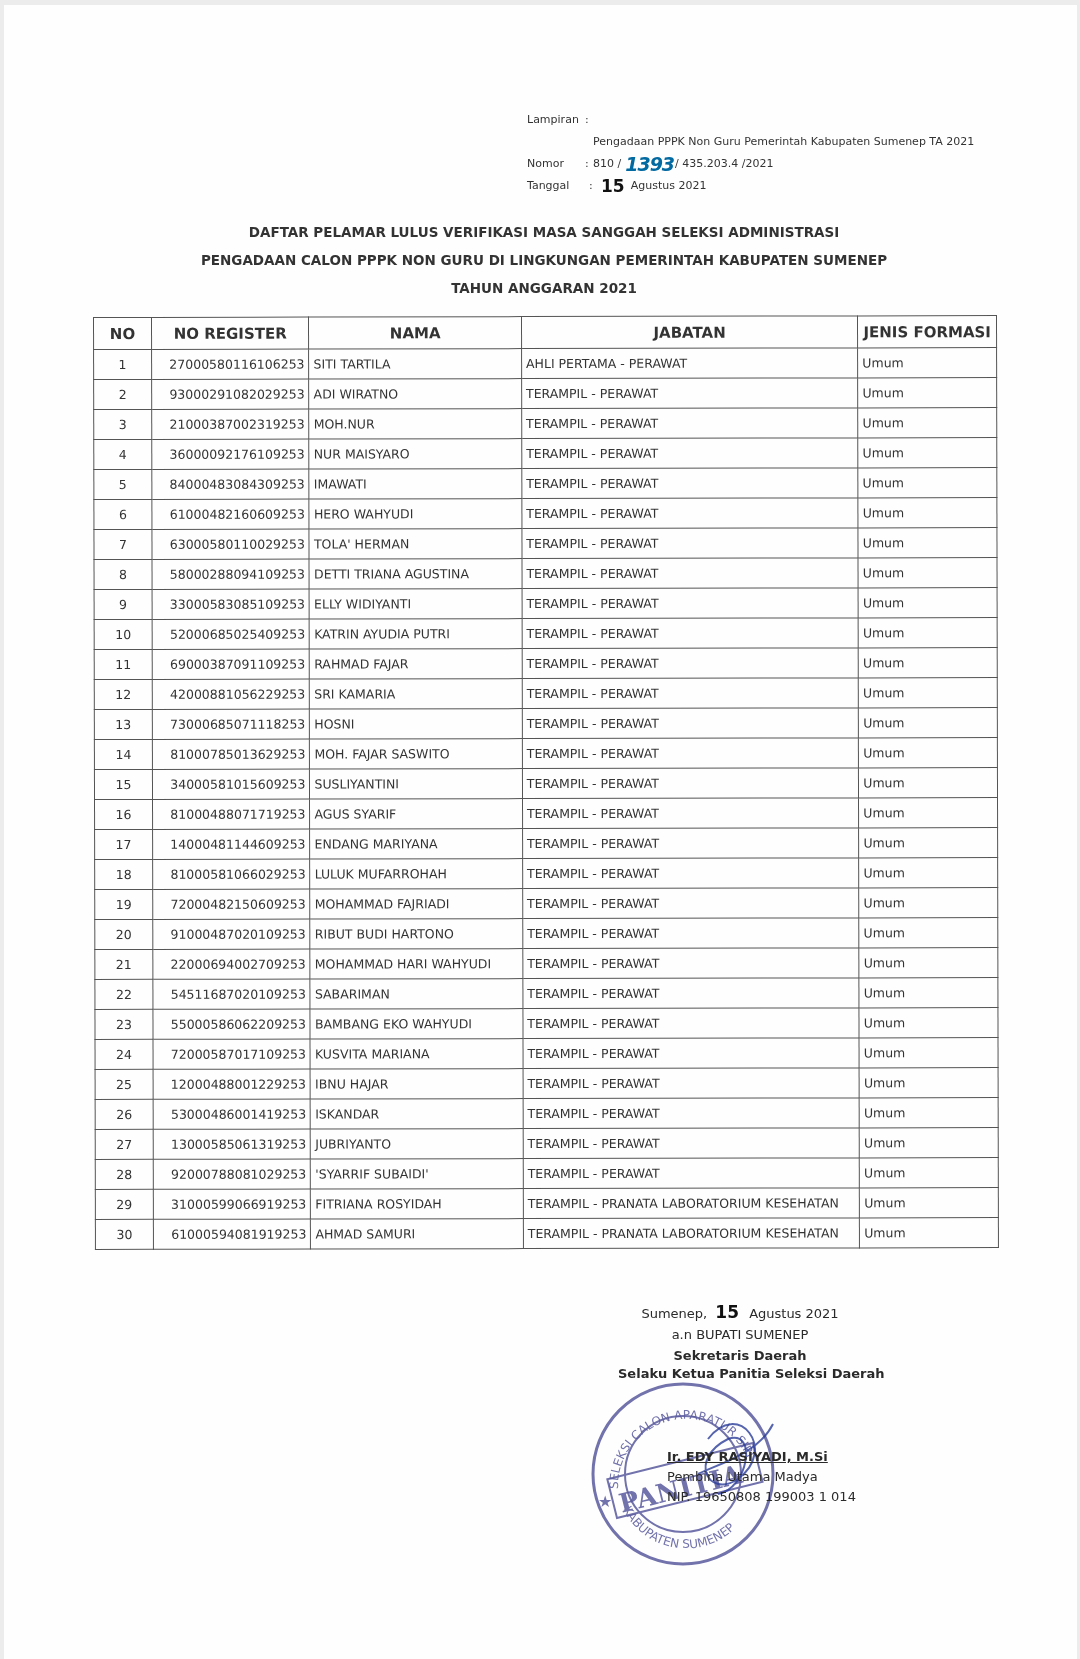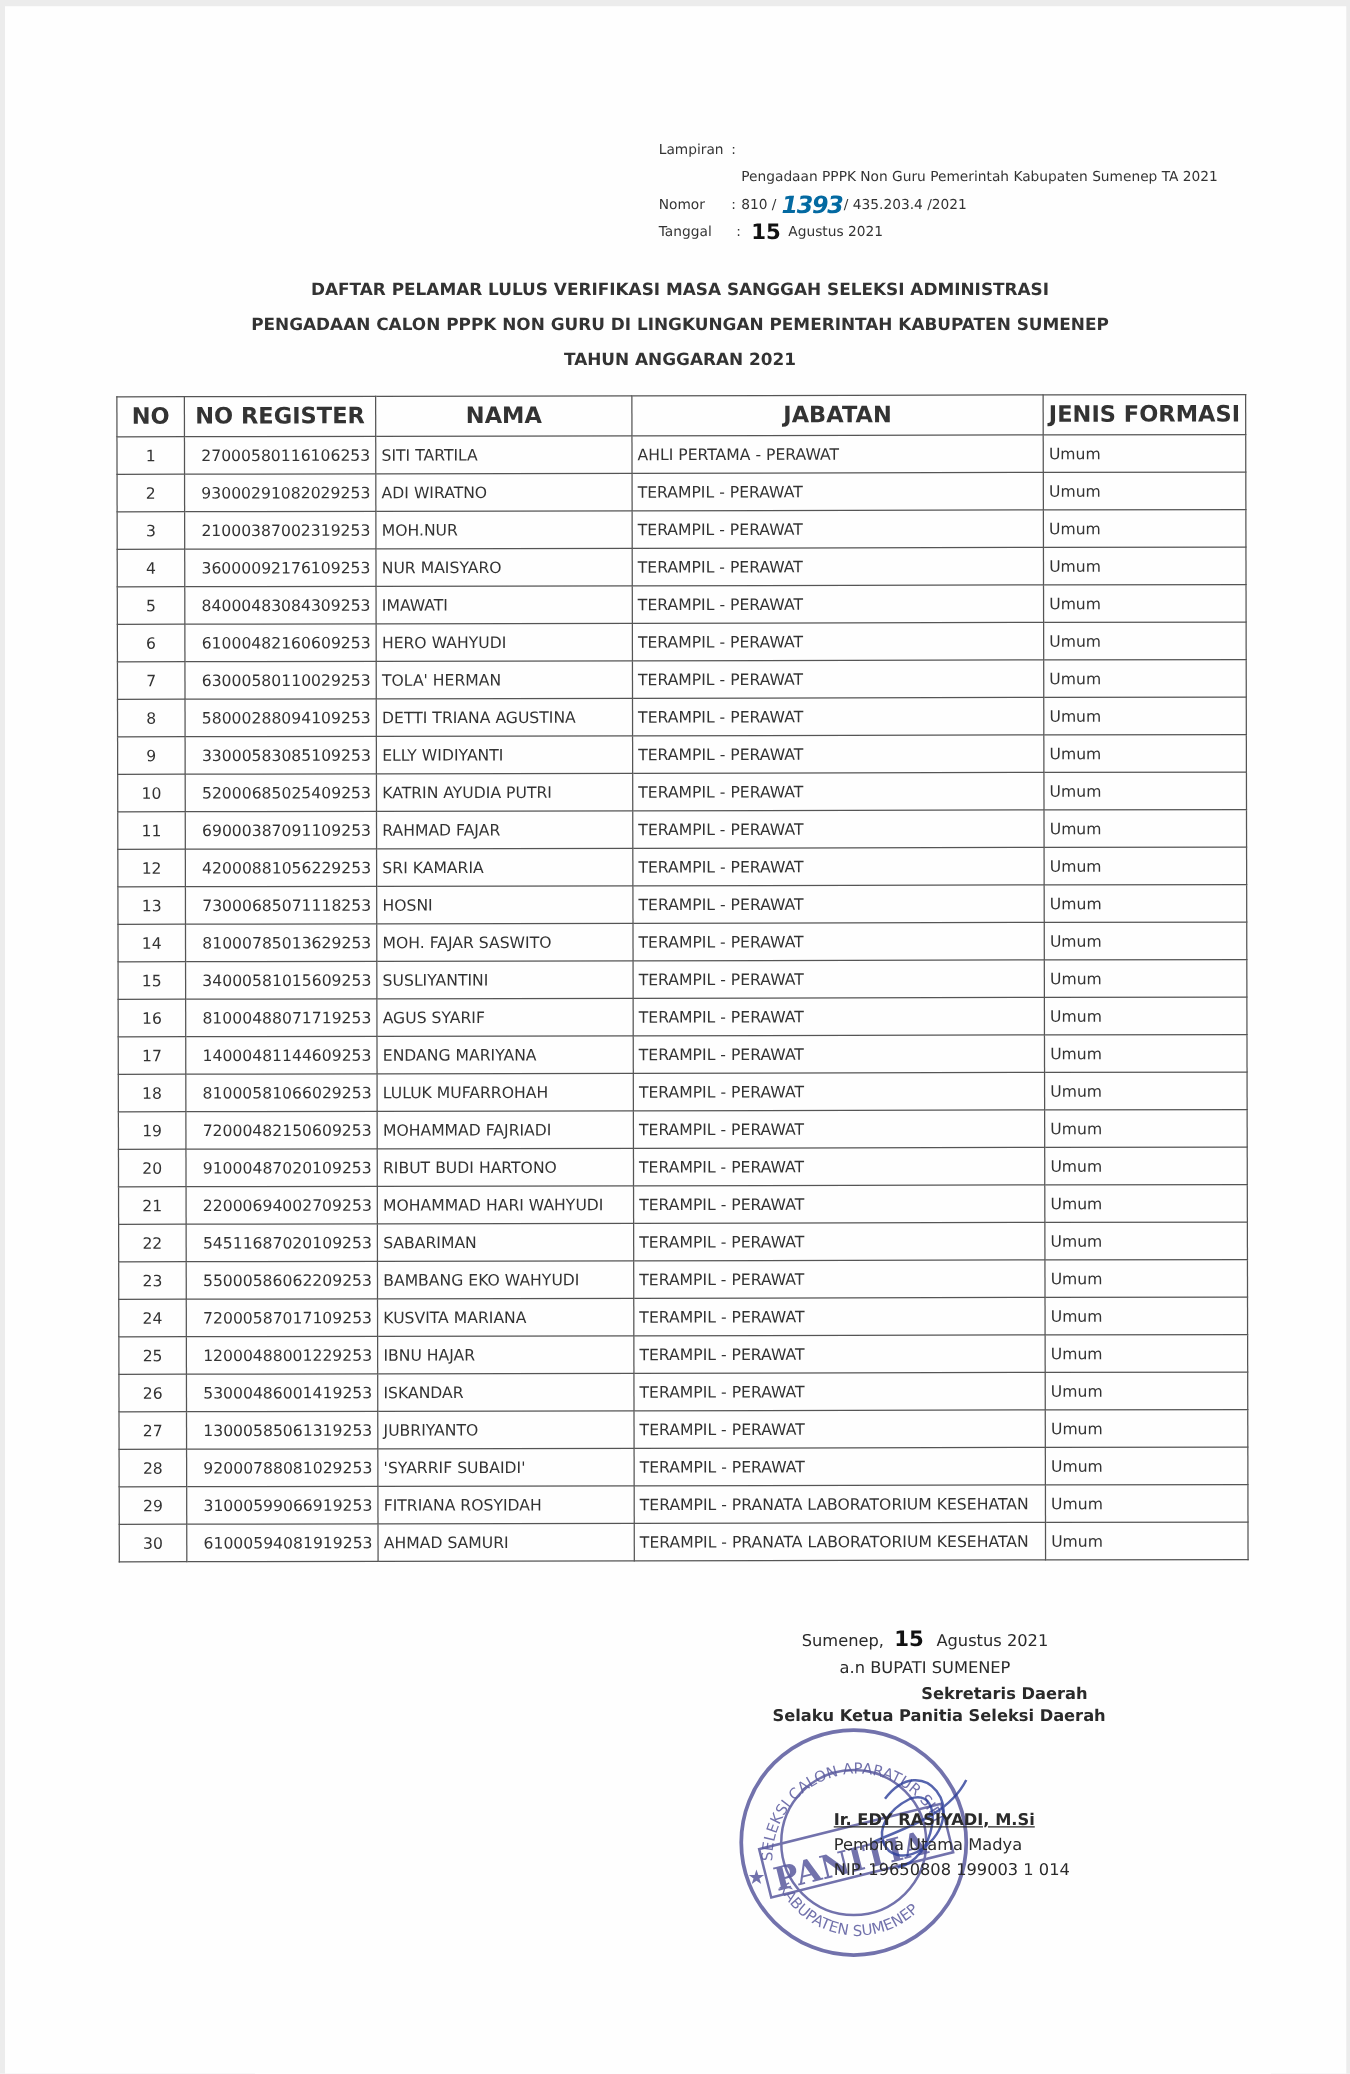--- a/index.html
+++ b/index.html
@@ -37,31 +37,31 @@
     border-collapse: collapse;
     font-size: 12.5px; color: #333;
     transform: rotate(-0.12deg);
     transform-origin: left top;
   }
   table.list th, table.list td {
     border: 1.5px solid #555;
     height: 29px; padding: 0 4px;
     white-space: nowrap;
   }
-  table.list th { font-weight: bold; font-size: 18px; height: 31px; text-align: center; }
+  table.list th { font-weight: bold; font-size: 15px; height: 31px; text-align: center; }
   td.no { text-align: center; width: 48px; }
   td.reg { text-align: right; width: 146px; }
   td.nama { width: 200px; padding-left: 3px; }
   td.jab { width: 322px; padding-left: 3px; }
   td.jf { width: 120px; padding-left: 2px; padding-top: 4px; }
   .sign {
     position: absolute; left: 610px; top: 1302px; width: 260px;
     text-align: center; font-size: 13px; line-height: 21px; color: #2a2a2a;
   }
-  .sign .b { font-weight: bold; text-align: right; }
+  .sign .b { font-weight: bold; }
   .sign-wide { position: absolute; left: 618px; top: 1366px; font-weight: bold; font-size: 13px; color: #2a2a2a; }
   .stamp {
     position: absolute; left: 588px; top: 1379px; width: 190px; height: 190px;
   }
   .official {
     position: absolute; left: 667px; top: 1447px; font-size: 13px; line-height: 20px; color: #2a2a2a;
   }
   .official .name { font-weight: bold; text-decoration: underline; }
 </style>
 </head>

